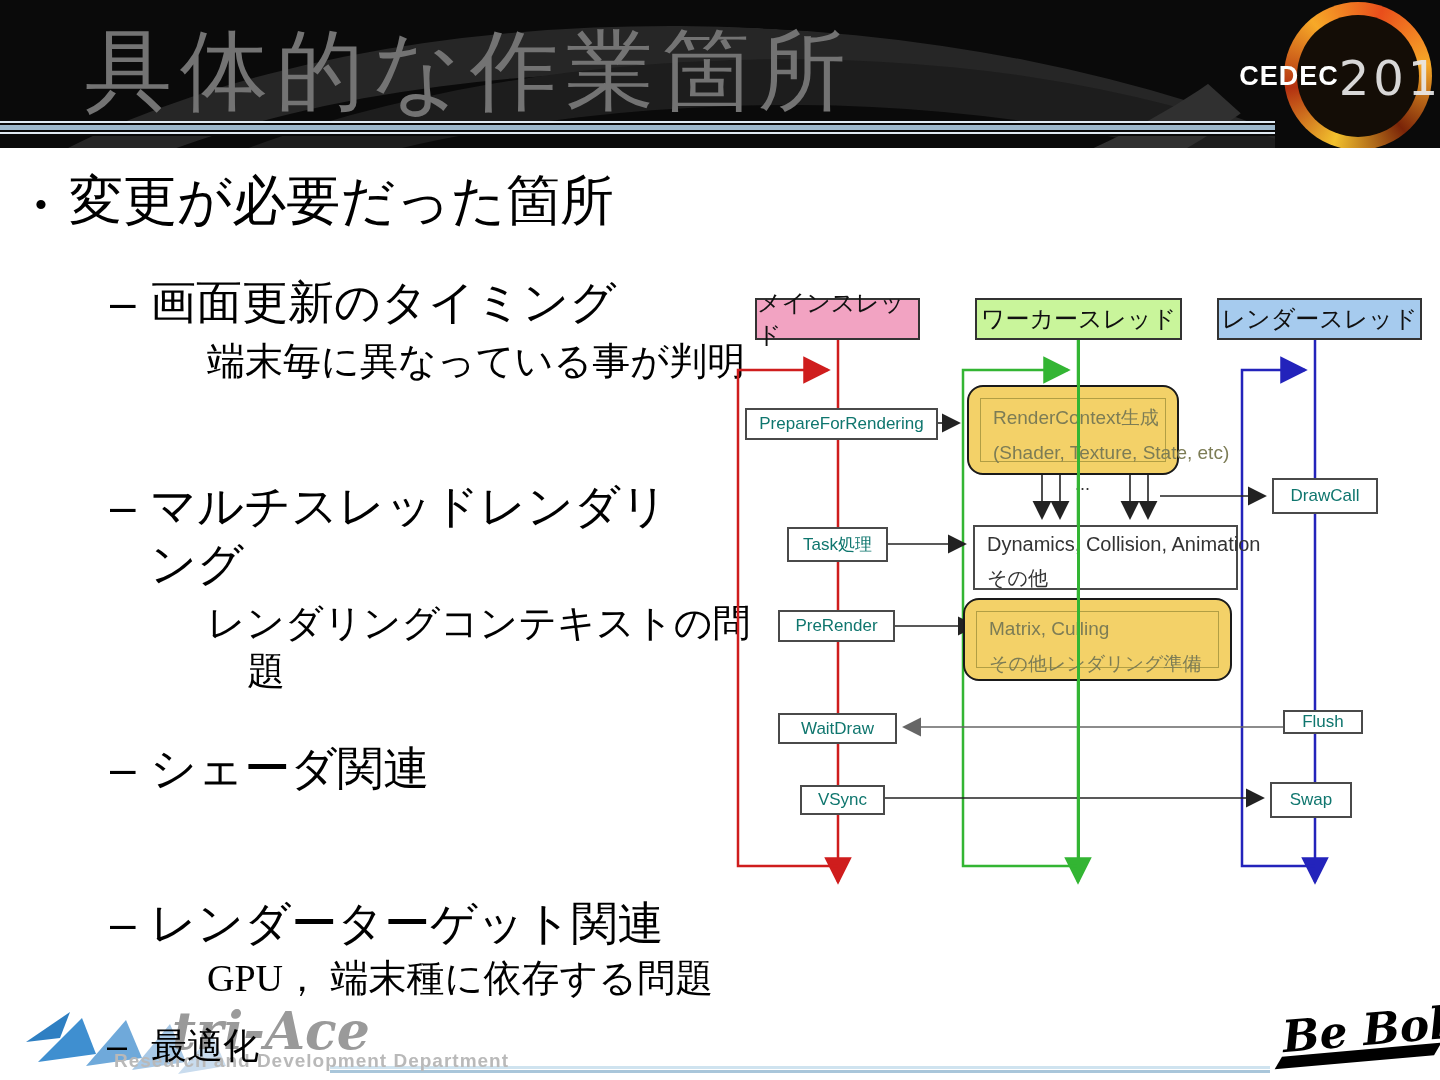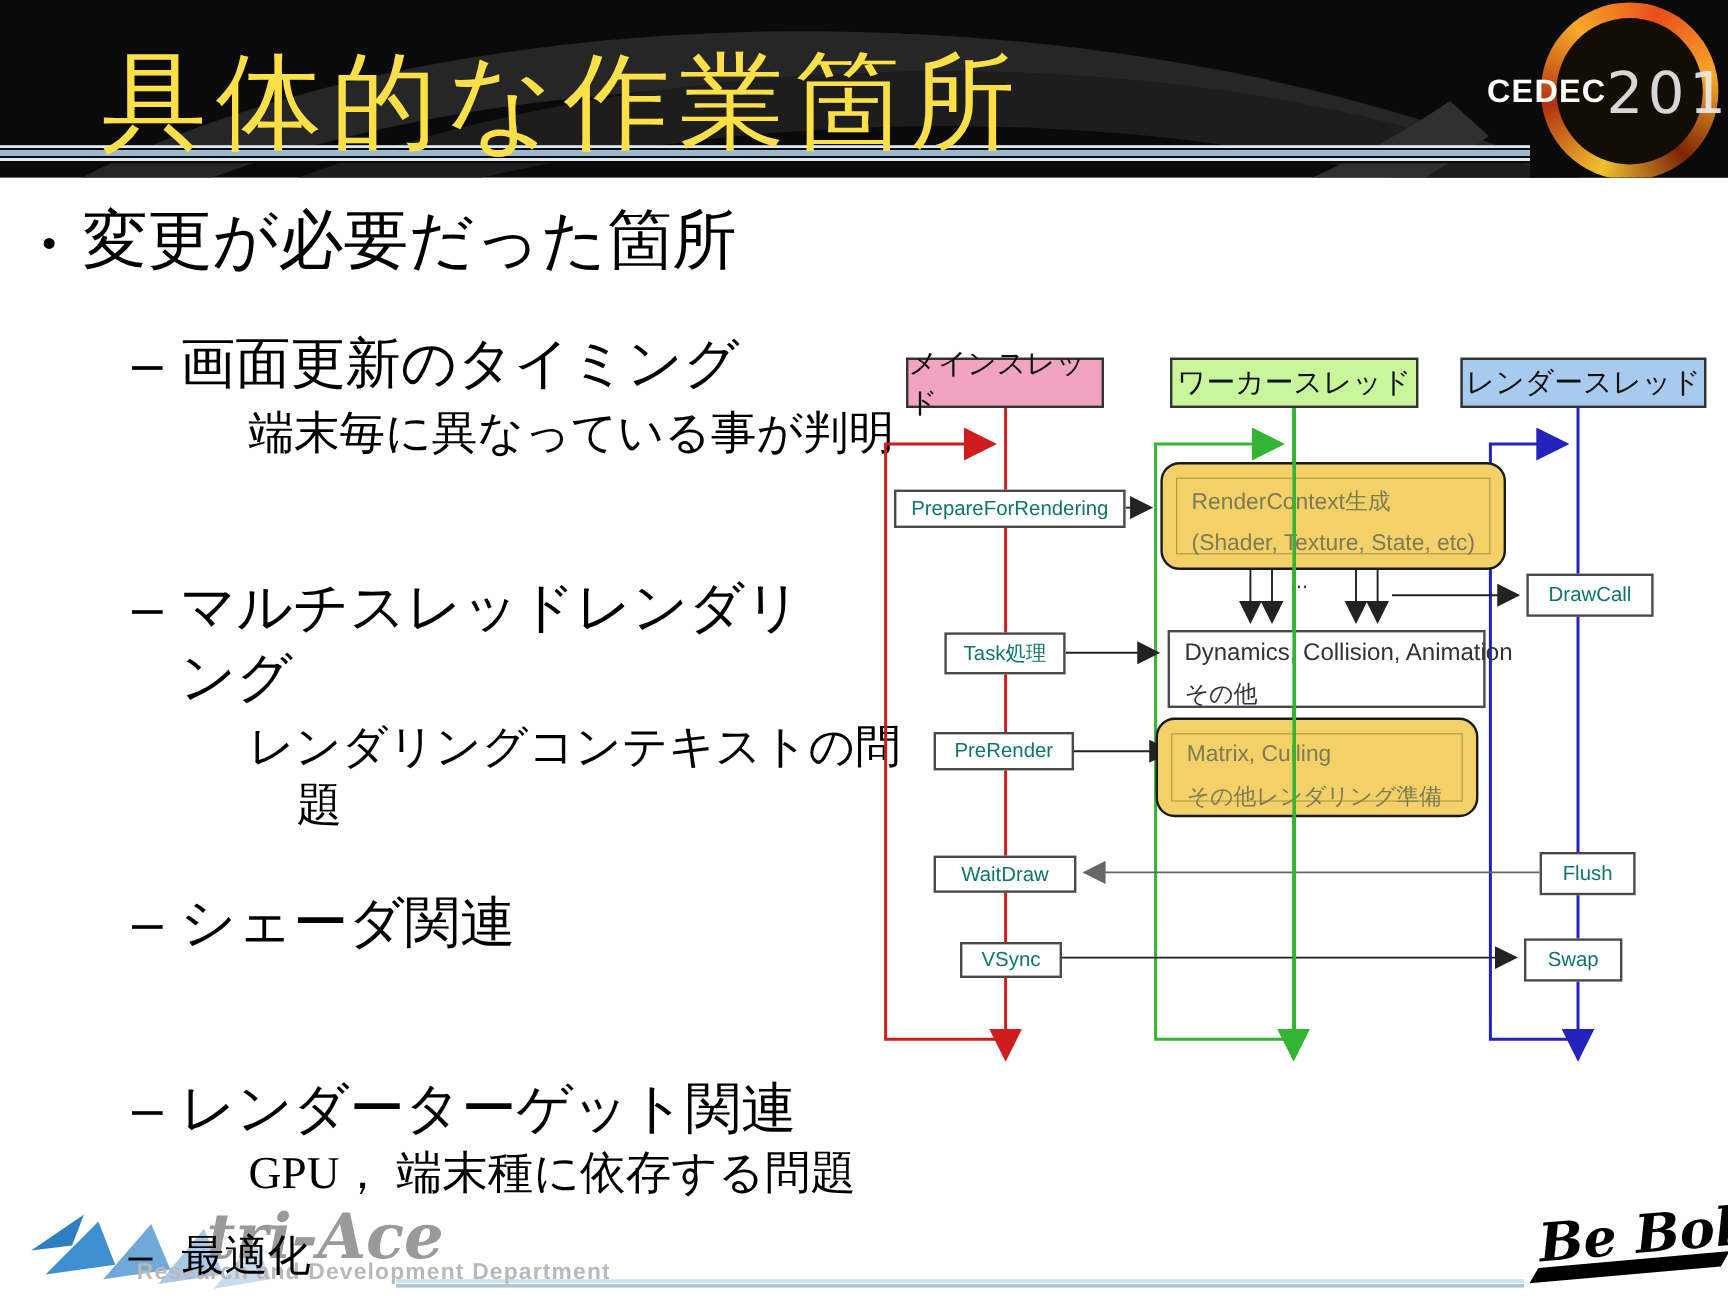--- a/index.html
+++ b/index.html
@@ -5,21 +5,21 @@
   html,body{margin:0;padding:0;background:#888;}
   .slide{position:relative;width:1440px;height:1080px;background:#fff;overflow:hidden;
          font-family:"Liberation Sans", sans-serif;}
 
   
   .hdr{position:absolute;left:0;top:0;width:1440px;height:148px;background:#0a0a0a;overflow:hidden;}
   .sw{position:absolute;border-radius:50%;border:46px solid transparent;}
   .sw1{width:1700px;height:760px;left:-150px;top:28px;border-top-color:#262626;transform:rotate(3deg);}
   .sw2{width:1500px;height:620px;left:-60px;top:60px;border-top-color:#1d1d1d;transform:rotate(-2deg);}
   .sw3{width:1600px;height:700px;left:-300px;top:-480px;border-bottom-color:#303030;transform:rotate(-3deg);}
-  .hdr-title{position:absolute;left:84px;top:26px;color:#fde047;font-size:88px;letter-spacing:8px;white-space:nowrap;}
+  .hdr-title{position:absolute;left:84px;top:12px;color:#737373;font-size:88px;letter-spacing:8px;white-space:nowrap;}
   .hdr-stripes{position:absolute;left:0;top:121px;width:1440px;height:15px;
     background:linear-gradient(#dfe9f2 0 2px,#0a0a0a 2px 4px,#9db8cc 4px 9px,#0a0a0a 9px 11px,#dfe9f2 11px 13px,#0a0a0a 13px 15px);}
   
   .logo-patch{position:absolute;right:0;top:0;width:165px;height:152px;background:#0a0a0a;}
   .cedec{position:absolute;right:8px;top:2px;width:148px;height:148px;border-radius:50%;
          background:conic-gradient(from 20deg,#e94e1b,#f7a928,#7a2408,#f2c12e,#b33111,#f7a928,#e94e1b);}
   .cedec-in{position:absolute;left:13px;top:13px;width:122px;height:122px;border-radius:50%;background:#140d06;
             display:flex;flex-direction:row;align-items:center;justify-content:center;}
   .cedec-name{color:#fff;font-weight:bold;font-size:27px;letter-spacing:1px;}
   .cedec-tag{color:#e8882a;font-size:5px;margin-top:2px;white-space:nowrap;overflow:hidden;max-width:100px;}
@@ -140,21 +140,21 @@
       <line x1="314" y1="172" x2="314" y2="228" stroke="#222" stroke-width="1.6" marker-end="url(#ar-blk)"></line>
       <line x1="332" y1="172" x2="332" y2="228" stroke="#222" stroke-width="1.6" marker-end="url(#ar-blk)"></line>
       <line x1="402" y1="172" x2="402" y2="228" stroke="#222" stroke-width="1.6" marker-end="url(#ar-blk)"></line>
       <line x1="420" y1="172" x2="420" y2="228" stroke="#222" stroke-width="1.6" marker-end="url(#ar-blk)"></line>
     </svg>
 
     <div class="tbox" style="left:27px;top:8px;width:165px;background:#f2a3c2">メインスレッド</div>
     <div class="tbox" style="left:247px;top:8px;width:207px;background:#c9f59b">ワーカースレッド</div>
     <div class="tbox" style="left:489px;top:8px;width:205px;background:#a6cbee">レンダースレッド</div>
 
-    <div class="ybox" style="left:239px;top:95px;width:288px;height:90px">
+    <div class="ybox" style="left:239px;top:95px;width:212px;height:90px">
       <div class="ybox-in">
         <div>RenderContext生成</div>
         <div>(Shader, Texture, State, etc)</div>
       </div>
     </div>
     <div class="ybox" style="left:235px;top:308px;width:269px;height:83px">
       <div class="ybox-in">
         <div>Matrix, Culling</div>
         <div>その他レンダリング準備</div>
       </div>
@@ -163,21 +163,21 @@
     <div class="wbox" style="left:17px;top:118px;width:193px;height:32px">PrepareForRendering</div>
     <div class="wbox" style="left:59px;top:237px;width:101px;height:35px">Task処理</div>
     <div class="dynbox" style="left:245px;top:235px;width:265px;height:65px">
       <div>Dynamics, Collision, Animation</div>
       <div>その他</div>
     </div>
     <div class="wbox" style="left:50px;top:320px;width:117px;height:32px">PreRender</div>
     <div class="wbox" style="left:50px;top:423px;width:119px;height:31px">WaitDraw</div>
     <div class="wbox" style="left:72px;top:495px;width:85px;height:30px">VSync</div>
     <div class="wbox" style="left:544px;top:188px;width:106px;height:36px">DrawCall</div>
-    <div class="wbox" style="left:555px;top:420px;width:80px;height:36px">Flush</div>
+    <div class="wbox" style="left:555px;top:420px;width:80px;height:24px">Flush</div>
     <div class="wbox" style="left:542px;top:492px;width:82px;height:36px">Swap</div>
 
     <div class="dots">...</div>
     <div class="green-overlay"></div>
   </div>
 
   <div class="foot-stripe"></div>
   <svg class="triace" viewBox="0 0 470 76">
     <polygon points="18,38 62,8 52,34" fill="#2e7fc2"></polygon>
     <polygon points="30,58 74,14 88,50" fill="#3f8fd0"></polygon>

